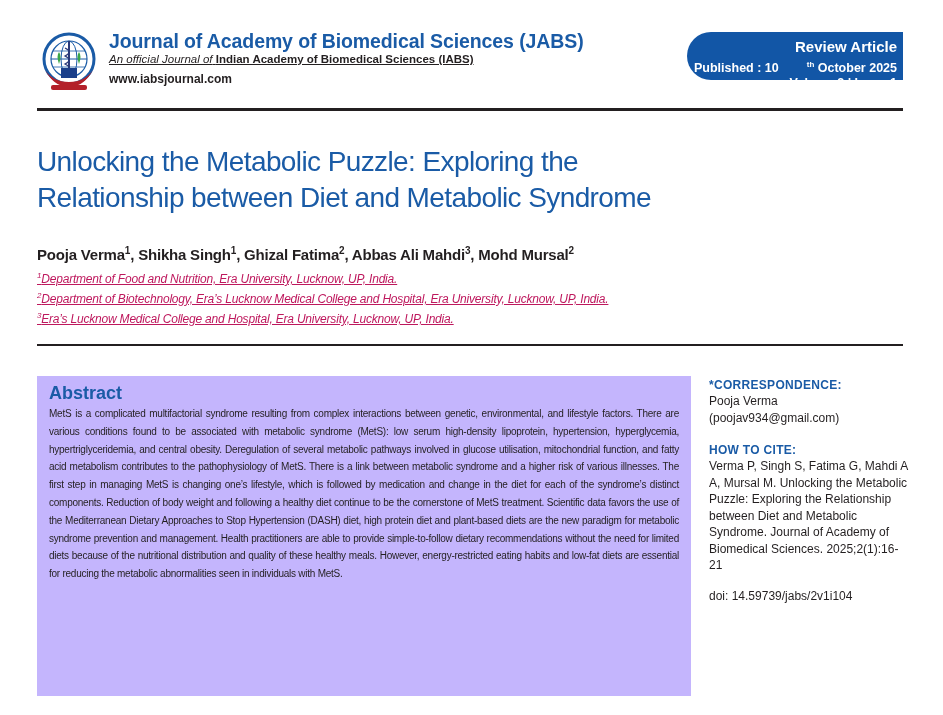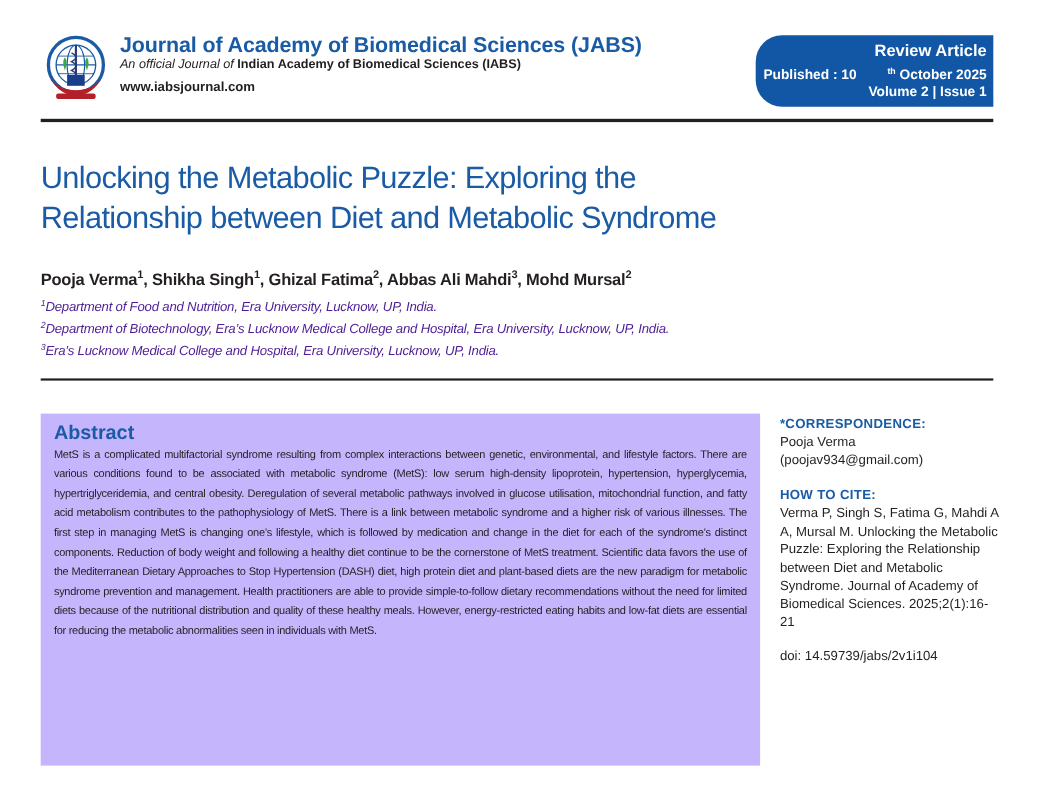--- a/index.html
+++ b/index.html
@@ -3,43 +3,43 @@
 <meta charset="utf-8">
 <style>
   html, body { margin:0; padding:0; background:#ffffff; }
   body { width:943px; height:715px; position:relative; overflow:hidden;
          font-family:"Liberation Sans", "DejaVu Sans", sans-serif; color:#231f20; }
 
   
   .logo { position:absolute; left:37px; top:30px; width:64px; height:64px; }
   .journal-title { position:absolute; left:109px; top:30px; font-size:19.5px; font-weight:bold;
                    color:#1a5ba6; letter-spacing:-0.1px; white-space:nowrap; }
-  .journal-sub { position:absolute; left:109px; top:53px; font-size:11.5px; color:#231f20; white-space:nowrap; }
+  .journal-sub { position:absolute; left:109px; top:53px; font-size:11.5px; color:#231f20; white-space:nowrap;text-decoration:underline; }
   .journal-sub i { font-style:italic; }
   .journal-sub b { font-weight:bold; }
   .journal-url { position:absolute; left:109px; top:72px; font-size:12px; font-weight:bold; color:#231f20; }
 
-  .badge { position:absolute; left:687px; top:32px; width:216px; height:65px; background:#1256a6;
+  .badge { position:absolute; left:687px; top:32px; width:216px; height:48px; background:#1256a6;
            border-radius:24px 0 0 24px; color:#ffffff; text-align:right; box-sizing:border-box; padding-right:6px; }
   .badge .type { font-size:15px; font-weight:bold; margin-top:6px; line-height:18px; }
   .badge .pub { font-size:12.5px; font-weight:bold; line-height:16px; margin-top:4px; }
   .badge .pub sup { font-size:8px; vertical-align:super; line-height:0;padding-left:28px; }
   .badge .vol { font-size:12.5px; font-weight:bold; line-height:15px; }
 
   .rule-top { position:absolute; left:37px; top:108px; width:866px; height:3px; background:#231f20; }
 
   
   .title { position:absolute; left:37px; top:144px; width:850px; font-size:28px; font-weight:normal;
            color:#1a5ba6; line-height:36px; letter-spacing:-0.6px; }
 
   
   .authors { position:absolute; left:37px; top:245px; font-size:15px; font-weight:bold; color:#231f20;
              letter-spacing:-0.2px; white-space:nowrap;text-align:center; }
   .authors sup { font-size:10px; }
-  .aff { position:absolute; left:37px; font-size:12px; font-style:italic; color:#4c1d95; white-space:nowrap; letter-spacing:-0.2px; }
+  .aff { position:absolute; left:37px; font-size:12px; font-style:italic; color:#be185d; white-space:nowrap; letter-spacing:-0.2px;text-decoration:underline; }
   .aff sup { font-size:8px; }
 
   .rule-mid { position:absolute; left:37px; top:344px; width:866px; height:2px; background:#231f20; }
 
   
   .abstract { position:absolute; left:37px; top:376px; width:654px; height:320px; background:#c4b5fd; box-sizing:border-box; padding:6px 12px 0 12px; }
   .abstract h2 { margin:0; font-size:18px; font-weight:bold; color:#1a5ba6; line-height:22px; }
   .abstract p { margin:1px 0 0 0; font-size:10px; line-height:17.8px; text-align:justify; color:#231f20; letter-spacing:-0.25px; }
 
   

